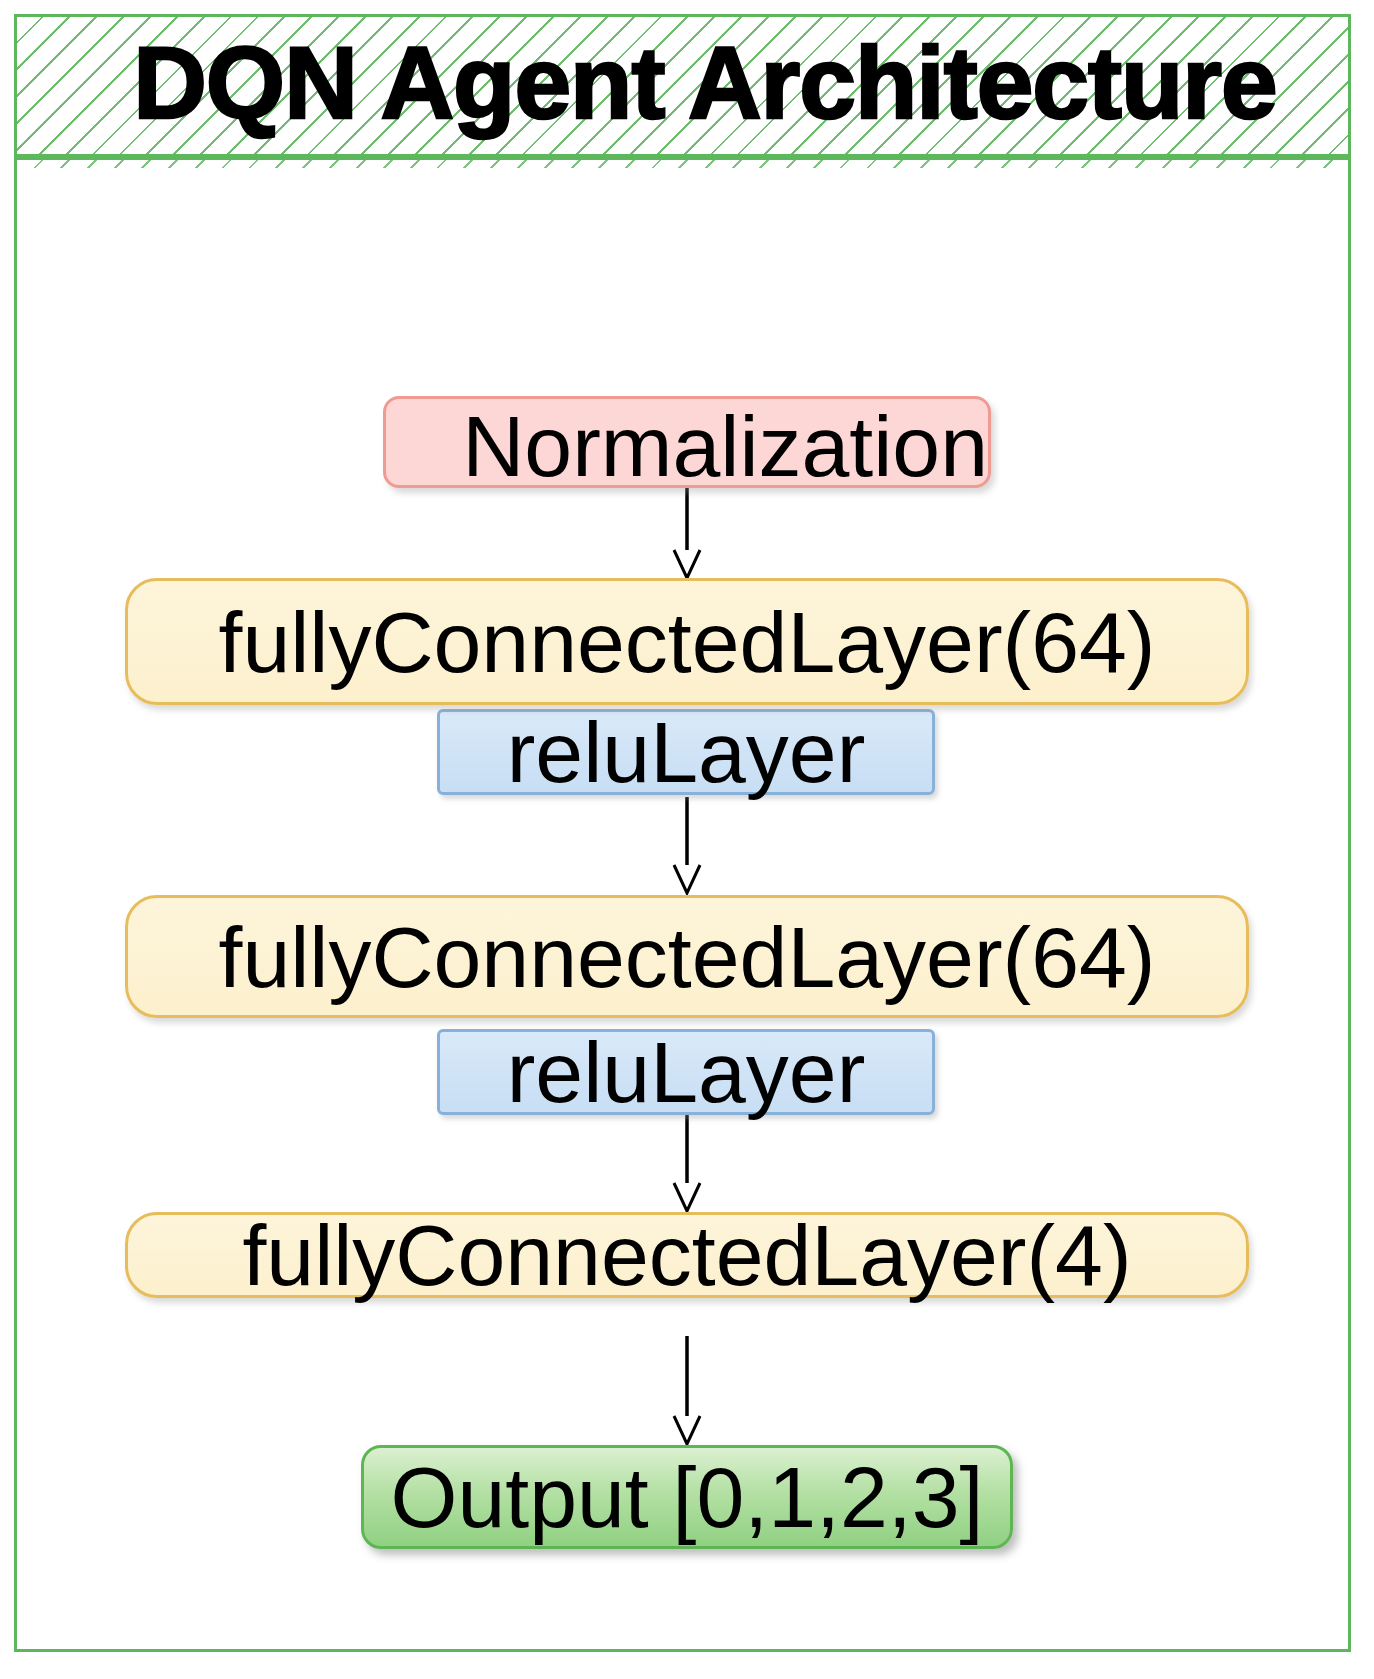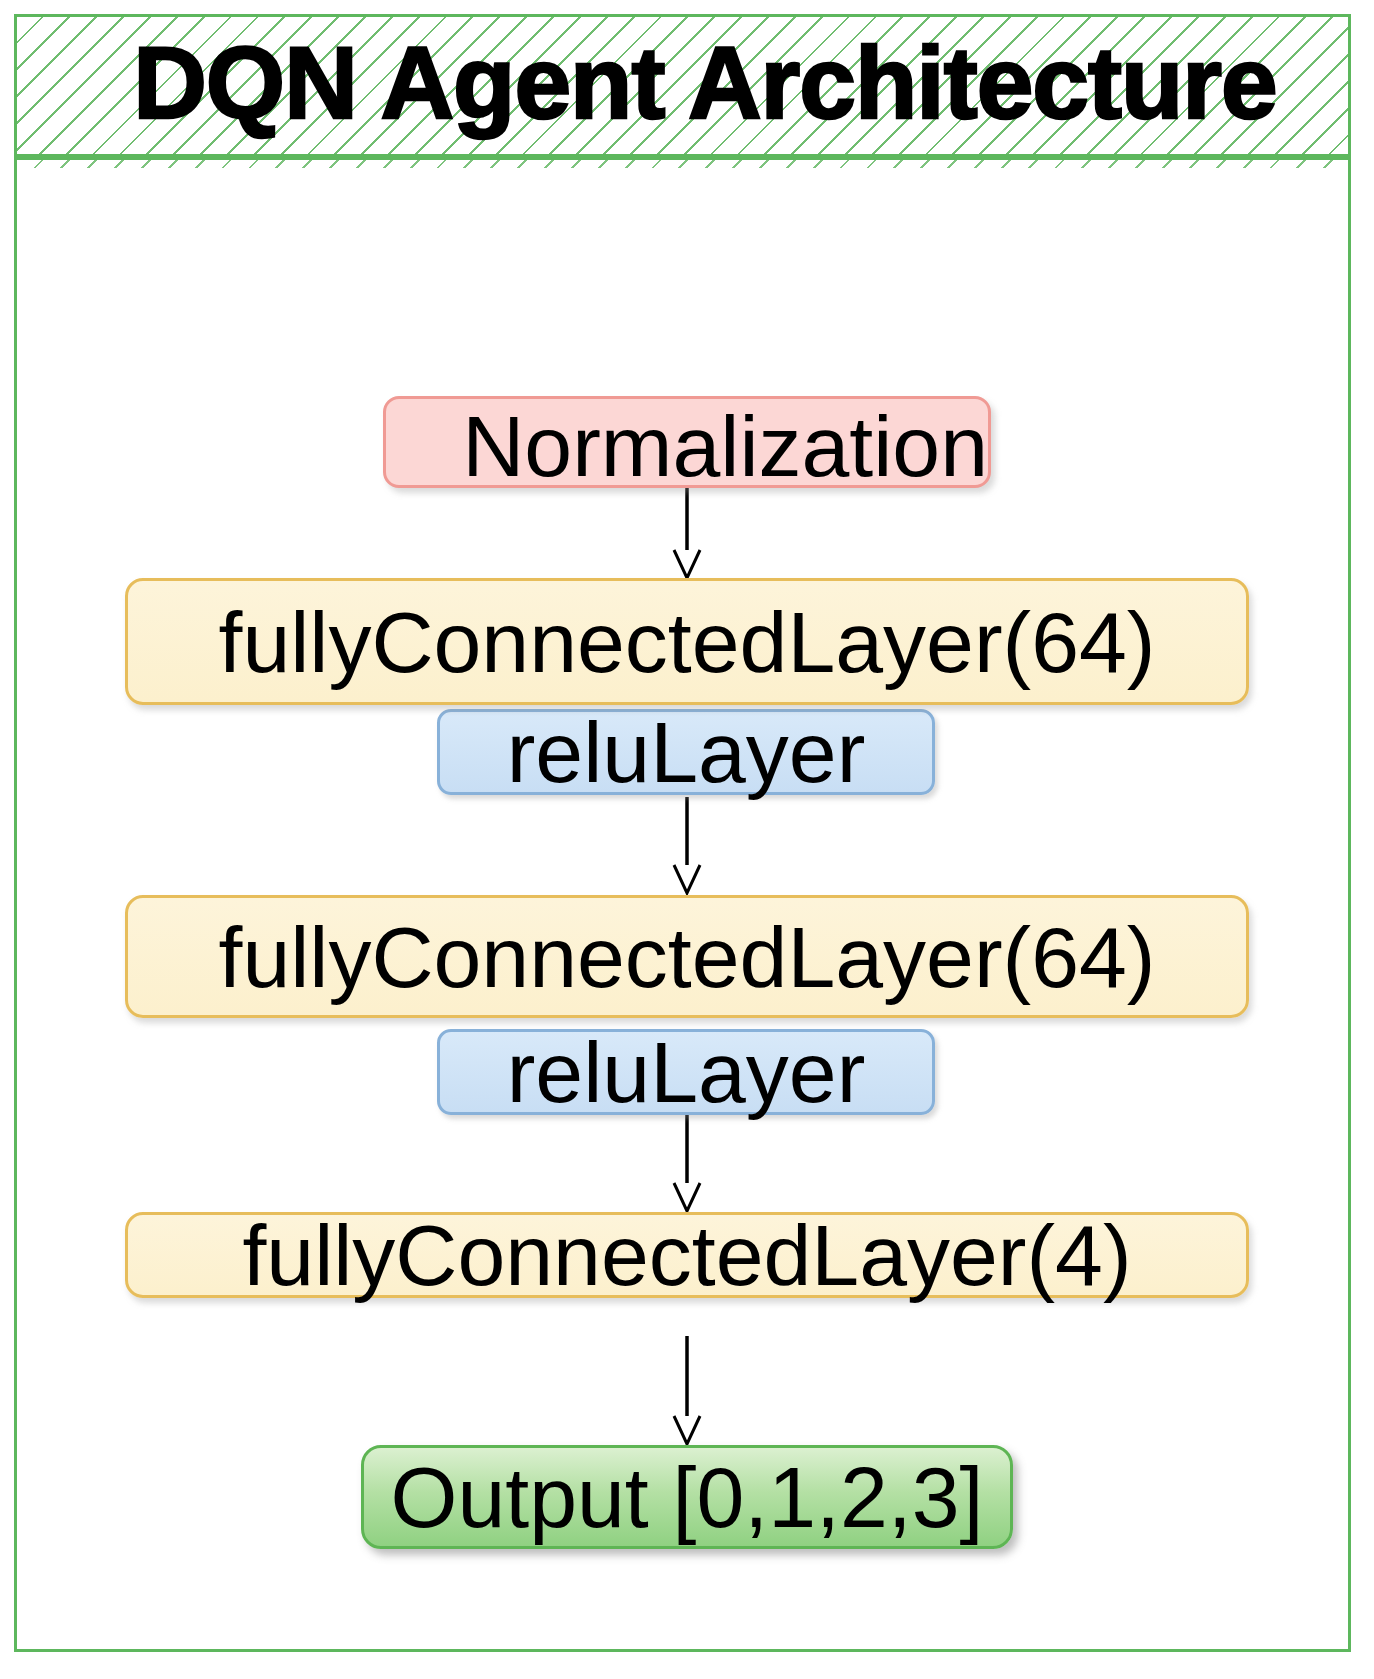--- a/index.html
+++ b/index.html
@@ -35,26 +35,26 @@
     border:3px solid #ca544e;border-radius:24px;z-index:3;
     box-shadow:5px 6px 8px rgba(110,110,110,.45);
   }
   .node-pink{
     background:#fcd7d5;border:3px solid #f09a94;border-radius:16px;z-index:2;
     box-shadow:4px 5px 6px rgba(150,150,150,.35);
     padding-top:8px; 
   }
   .node-yellow{
     background:linear-gradient(180deg,#fdf4da 0%,#fcf0cd 100%);
-    border:3px solid #e7bd5b;border-radius:18px;z-index:3;
+    border:3px solid #e7bd5b;border-radius:32px;z-index:3;
     box-shadow:3px 5px 6px rgba(150,150,150,.35);
   }
   .node-blue{
     background:linear-gradient(180deg,#d8e9f9 0%,#c8def4 100%);
-    border:3px solid #88b1d9;border-radius:14px;z-index:2;
+    border:3px solid #88b1d9;border-radius:6px;z-index:2;
     box-shadow:3px 4px 5px rgba(150,150,150,.35);
   }
   .node-green{
     background:linear-gradient(180deg,#dbf0d0 0%,#b4e0a4 45%,#90d182 100%);
     border:3px solid #5eb554;border-radius:20px;z-index:3;
     box-shadow:5px 6px 8px rgba(110,110,110,.45);
   }
   .arrow{position:absolute;left:665px;width:44px;z-index:1;}
   .arrow svg{display:block;}
 </style>

